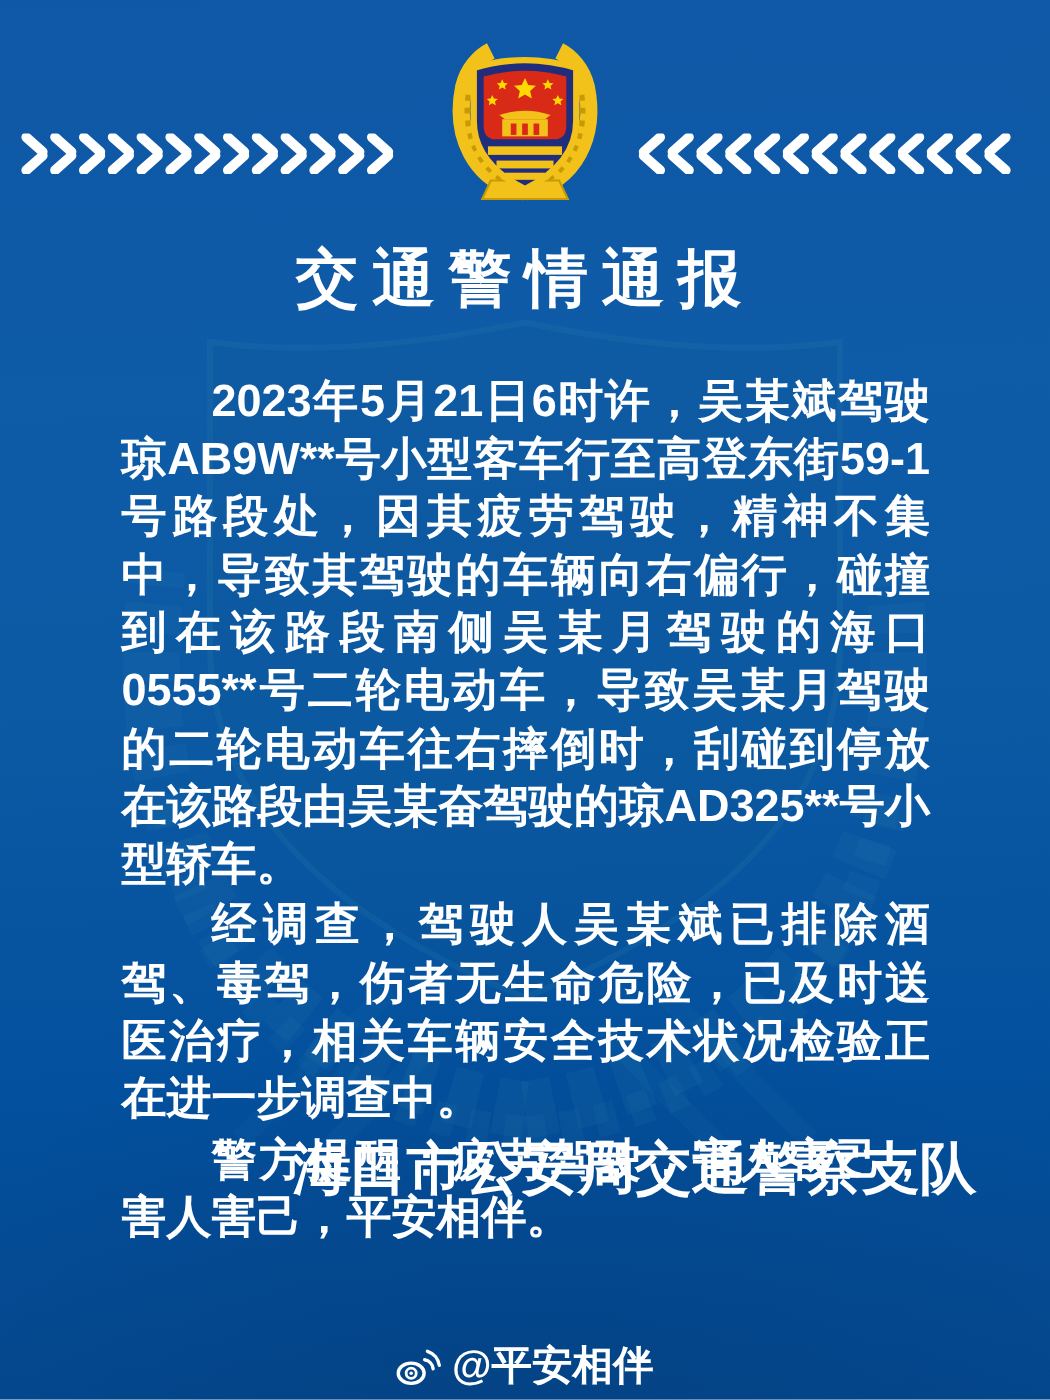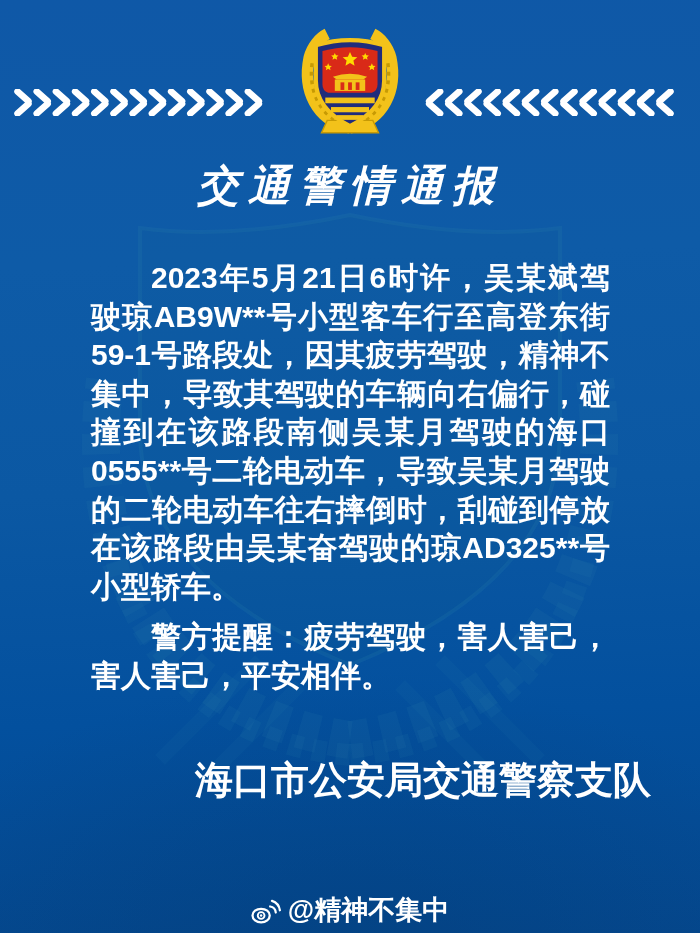--- a/index.html
+++ b/index.html
@@ -15,25 +15,24 @@
   .watermark { position:absolute; left:0; top:100px; width:700px; height:700px; pointer-events:none; }
   
   .chevrons { position:absolute; top:89px; width:250px; height:27px; }
   .chevrons.left  { left:14px; }
   .chevrons.right { left:424px; }
   .badge { position:absolute; left:293px; top:21px; width:114px; height:117px; }
   .title {
     position:absolute; left:0; top:158px; width:700px;
     text-align:center; font-size:42px; font-weight:700; letter-spacing:9px;
     white-space:nowrap;
-    font-style:italic;
   }
   
   .body { position:absolute; left:79px; top:247px; width:543px; font-size:30px; font-weight:700; line-height:38.6px; }
-  .body p { margin:12px; text-indent:2em; text-align:justify; }
+  .body p { margin:2px; text-indent:2em; text-align:justify; }
   
   .signature { position:absolute; left:146px; top:757px; width:554px; text-align:center;
                font-size:38px; font-weight:700; line-height:46px; }
   
   .footer { position:absolute; left:0; top:892px; width:700px; display:flex;
             justify-content:center; align-items:center; gap:7px; }
   .weibo-icon { width:30px; height:28px; margin-top:2px; }
   .footer-handle { font-size:27px; font-weight:700; }
 </style>
 </head>
@@ -124,33 +123,34 @@
 
     <rect x="34" y="80" width="52" height="6" fill="#f3c21a"></rect>
     <rect x="40" y="90" width="40" height="5.5" fill="#f3c21a"></rect>
     <rect x="46" y="98.5" width="28" height="5" fill="#f3c21a"></rect>
   </svg>
 
   <div class="title">交通警情通报</div>
 
   <div class="body">
     <p>2023年5月21日6时许，吴某斌驾驶琼AB9W**号小型客车行至高登东街59-1号路段处，因其疲劳驾驶，精神不集中，导致其驾驶的车辆向右偏行，碰撞到在该路段南侧吴某月驾驶的海口0555**号二轮电动车，导致吴某月驾驶的二轮电动车往右摔倒时，刮碰到停放在该路段由吴某奋驾驶的琼AD325**号小型轿车。</p>
+    <p>经调查，驾驶人吴某斌已排除酒驾、毒驾，伤者无生命危险，已及时送医治疗，相关车辆安全技术状况检验正在进一步调查中。</p>
     <p>警方提醒：疲劳驾驶，害人害己，害人害己，平安相伴。</p>
   </div>
 
   <div class="signature">
     <div>海口市公安局交通警察支队</div>
   </div>
 
   <div class="footer">
     <svg class="weibo-icon" viewBox="0 0 40 34">
       <g stroke="#ffffff" fill="none" stroke-linecap="round">
         <ellipse cx="13.5" cy="23" rx="11.5" ry="9" stroke-width="3"></ellipse>
         <circle cx="13.5" cy="23" r="4.5" stroke-width="2.5"></circle>
         <circle cx="13.5" cy="23" r="1.6" fill="#ffffff" stroke="none"></circle>
         <path d="M25.5,11 a9,9 0 0 1 7.5,8" stroke-width="3"></path>
         <path d="M28,3.5 a15.5,15.5 0 0 1 10.5,12.5" stroke-width="3"></path>
       </g>
     </svg>
-    <span class="footer-handle">@精神不集中</span>
+    <span class="footer-handle">@平安相伴</span>
   </div>
 
 </div>
 
 </body></html>

